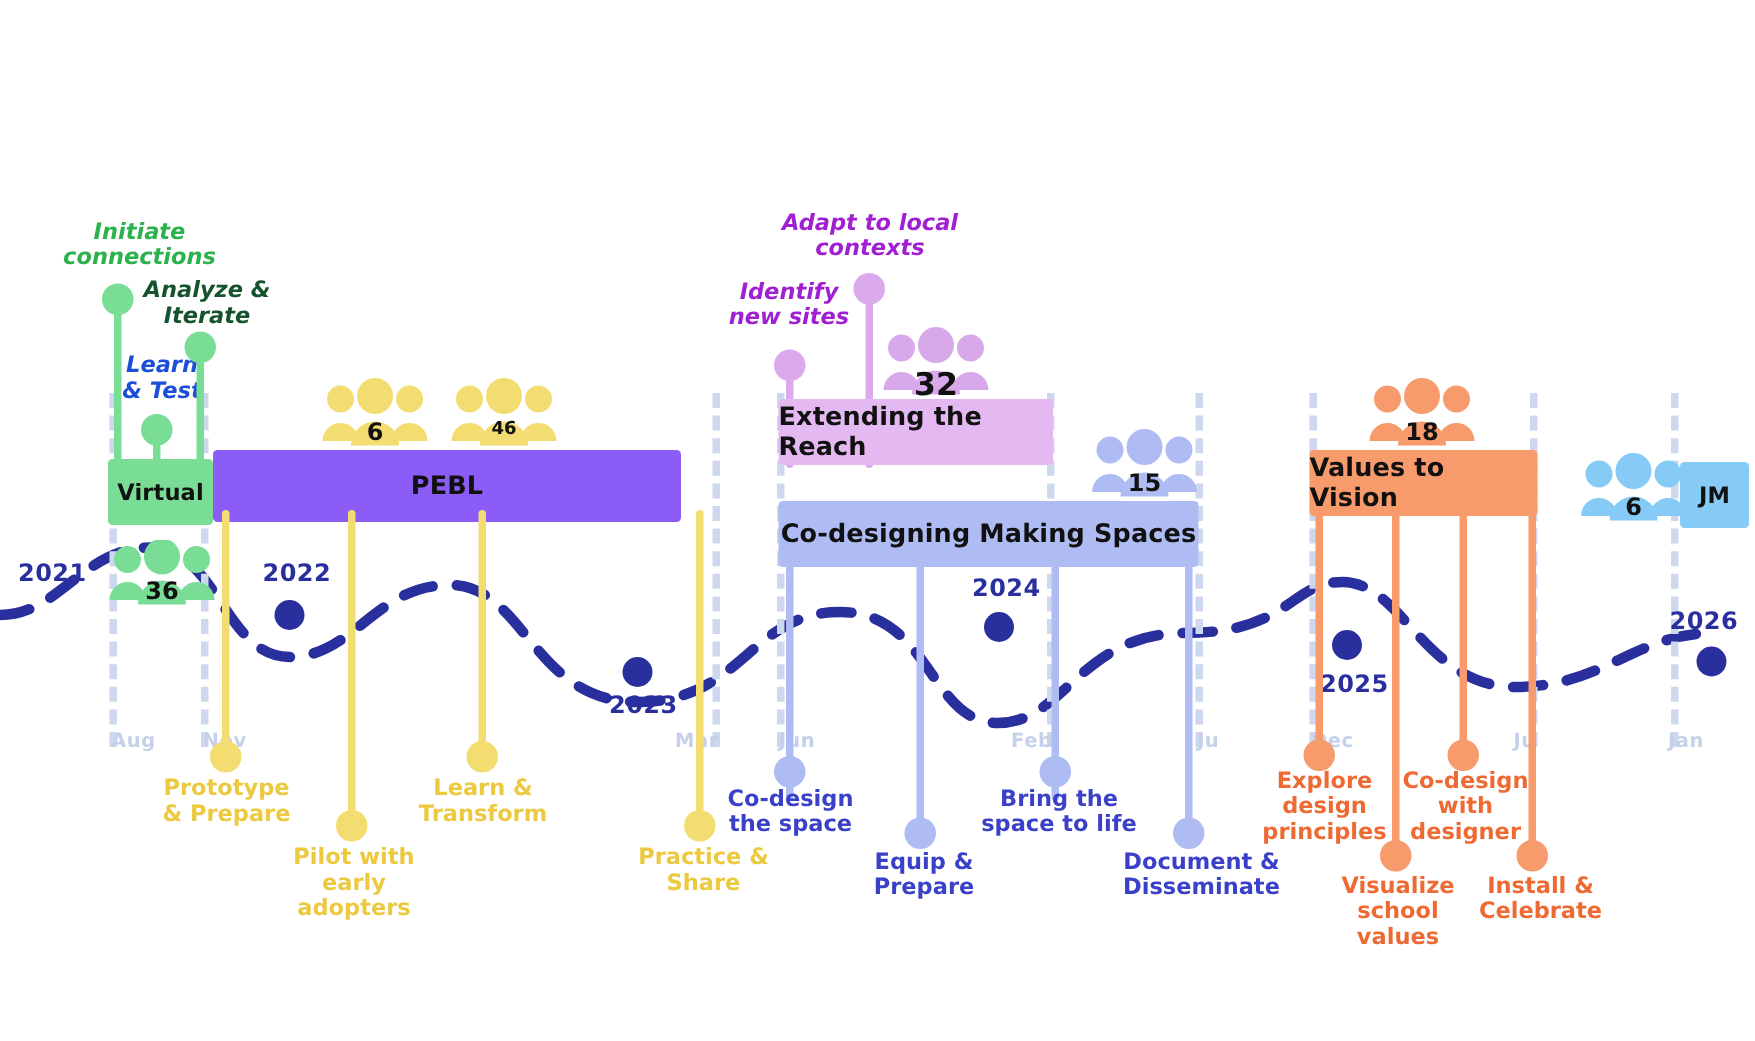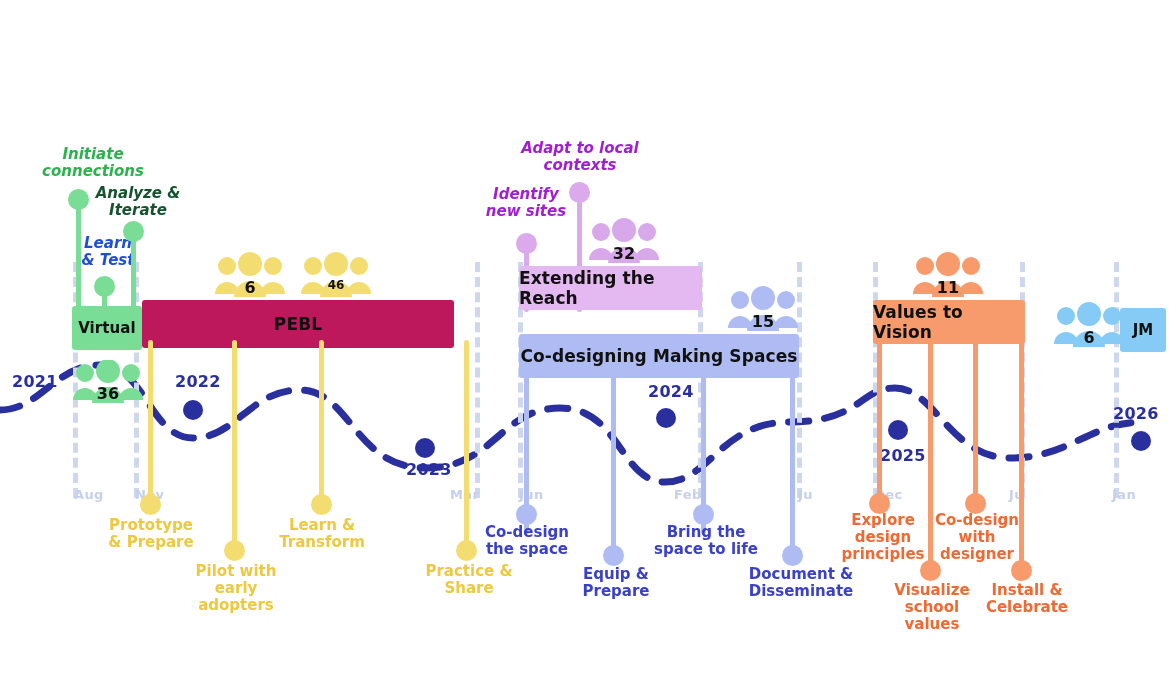--- a/index.html
+++ b/index.html
@@ -92,21 +92,21 @@
       <circle cx="13" cy="13" r="9" fill="#79dd96"></circle>
       <path d="M1 40 a12 12 0 0 1 24 0 z" fill="#79dd96"></path>
       <circle cx="59" cy="13" r="9" fill="#79dd96"></circle>
       <path d="M47 40 a12 12 0 0 1 24 0 z" fill="#79dd96"></path>
       <circle cx="36" cy="11" r="12" fill="#79dd96"></circle>
       <path d="M20 43 a16 16 0 0 1 32 0 z" fill="#79dd96"></path>
     </svg>
     <div class="num" style="top:24px;font-size:16px">36</div>
   </div>
 
-  <div class="bar mid" style="left:142px;top:300px;width:312px;height:48px;background:#be185d">PEBL</div>
+  <div class="bar mid" style="left:142px;top:300px;width:312px;height:48px;background:#8b5cf6">PEBL</div>
 
   <div class="people" style="left:214px;top:252px;width:72px;height:46px">
     <svg width="72" height="46" viewBox="0 0 72 46">
       <circle cx="13" cy="14" r="9" fill="#f3dd71"></circle>
       <path d="M1 42 a12 12 0 0 1 24 0 z" fill="#f3dd71"></path>
       <circle cx="59" cy="14" r="9" fill="#f3dd71"></circle>
       <path d="M47 42 a12 12 0 0 1 24 0 z" fill="#f3dd71"></path>
       <circle cx="36" cy="12" r="12" fill="#f3dd71"></circle>
       <path d="M20 45 a16 16 0 0 1 32 0 z" fill="#f3dd71"></path>
     </svg>
@@ -151,21 +151,21 @@
 
   <div class="people" style="left:588px;top:218px;width:72px;height:46px">
     <svg width="72" height="46" viewBox="0 0 72 46">
       <circle cx="13" cy="14" r="9" fill="#d7a8ea"></circle>
       <path d="M1 42 a12 12 0 0 1 24 0 z" fill="#d7a8ea"></path>
       <circle cx="59" cy="14" r="9" fill="#d7a8ea"></circle>
       <path d="M47 42 a12 12 0 0 1 24 0 z" fill="#d7a8ea"></path>
       <circle cx="36" cy="12" r="12" fill="#d7a8ea"></circle>
       <path d="M20 45 a16 16 0 0 1 32 0 z" fill="#d7a8ea"></path>
     </svg>
-    <div class="num" style="top:26px;font-size:16px">32</div>
+    <div class="num" style="top:26px;font-size:21px">32</div>
   </div>
 
   <div class="bar mid" style="left:519px;top:266px;width:183px;height:44px;background:#e4b8f1">Extending the Reach</div>
 
   <div class="people" style="left:727px;top:286px;width:72px;height:46px">
     <svg width="72" height="46" viewBox="0 0 72 46">
       <circle cx="13" cy="14" r="9" fill="#aebcf3"></circle>
       <path d="M1 42 a12 12 0 0 1 24 0 z" fill="#aebcf3"></path>
       <circle cx="59" cy="14" r="9" fill="#aebcf3"></circle>
       <path d="M47 42 a12 12 0 0 1 24 0 z" fill="#aebcf3"></path>
@@ -195,21 +195,21 @@
 
   <div class="people" style="left:912px;top:252px;width:72px;height:46px">
     <svg width="72" height="46" viewBox="0 0 72 46">
       <circle cx="13" cy="14" r="9" fill="#f79a6c"></circle>
       <path d="M1 42 a12 12 0 0 1 24 0 z" fill="#f79a6c"></path>
       <circle cx="59" cy="14" r="9" fill="#f79a6c"></circle>
       <path d="M47 42 a12 12 0 0 1 24 0 z" fill="#f79a6c"></path>
       <circle cx="36" cy="12" r="12" fill="#f79a6c"></circle>
       <path d="M20 45 a16 16 0 0 1 32 0 z" fill="#f79a6c"></path>
     </svg>
-    <div class="num" style="top:26px;font-size:16px">11</div>
+    <div class="num" style="top:26px;font-size:16px">18</div>
   </div>
 
   <div class="bar mid" style="left:873px;top:300px;width:152px;height:44px;background:#f79a6c">Values to Vision</div>
 
   <div class="stem" style="left:877px;top:338px;height:164px;background:#f79a6c"></div>
   <div class="knob" style="left:869px;top:493px;width:21px;height:21px;background:#f79a6c"></div>
   <div class="lbl dn" style="left:833px;top:512px;width:100px;color:#ef6a32">Explore<br>design<br>principles</div>
 
   <div class="stem" style="left:928px;top:338px;height:230px;background:#f79a6c"></div>
   <div class="knob" style="left:920px;top:560px;width:21px;height:21px;background:#f79a6c"></div>

